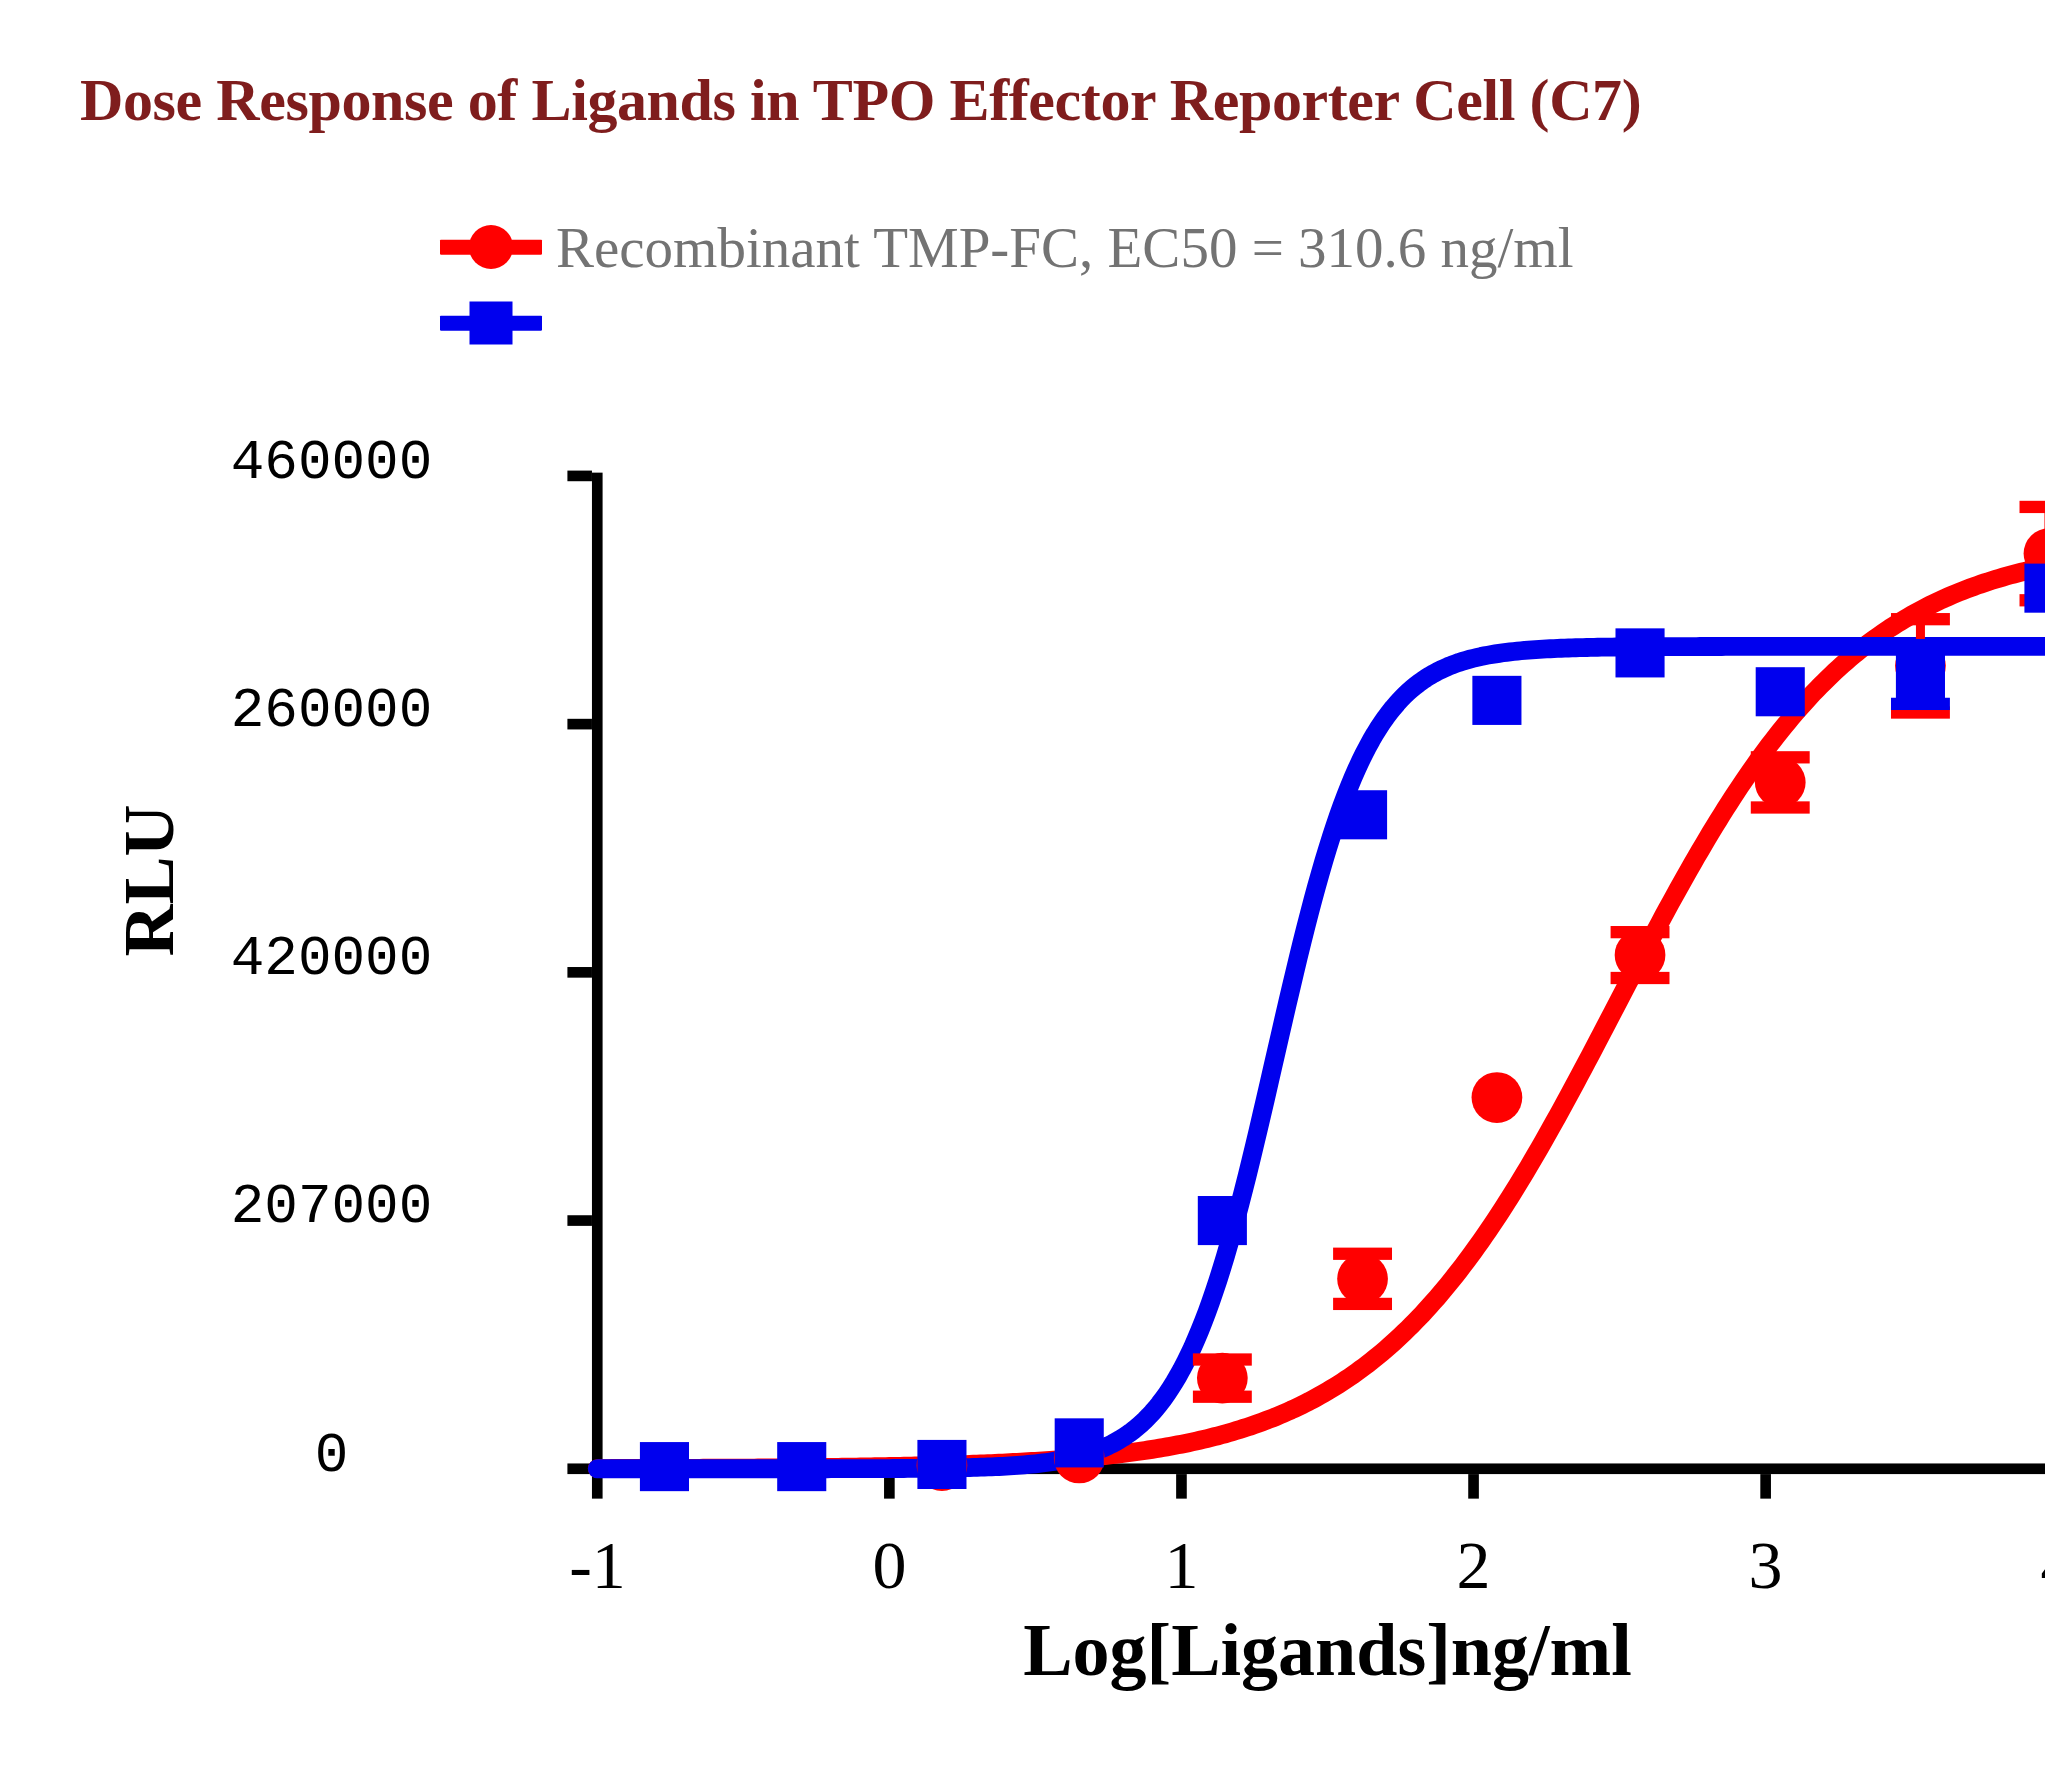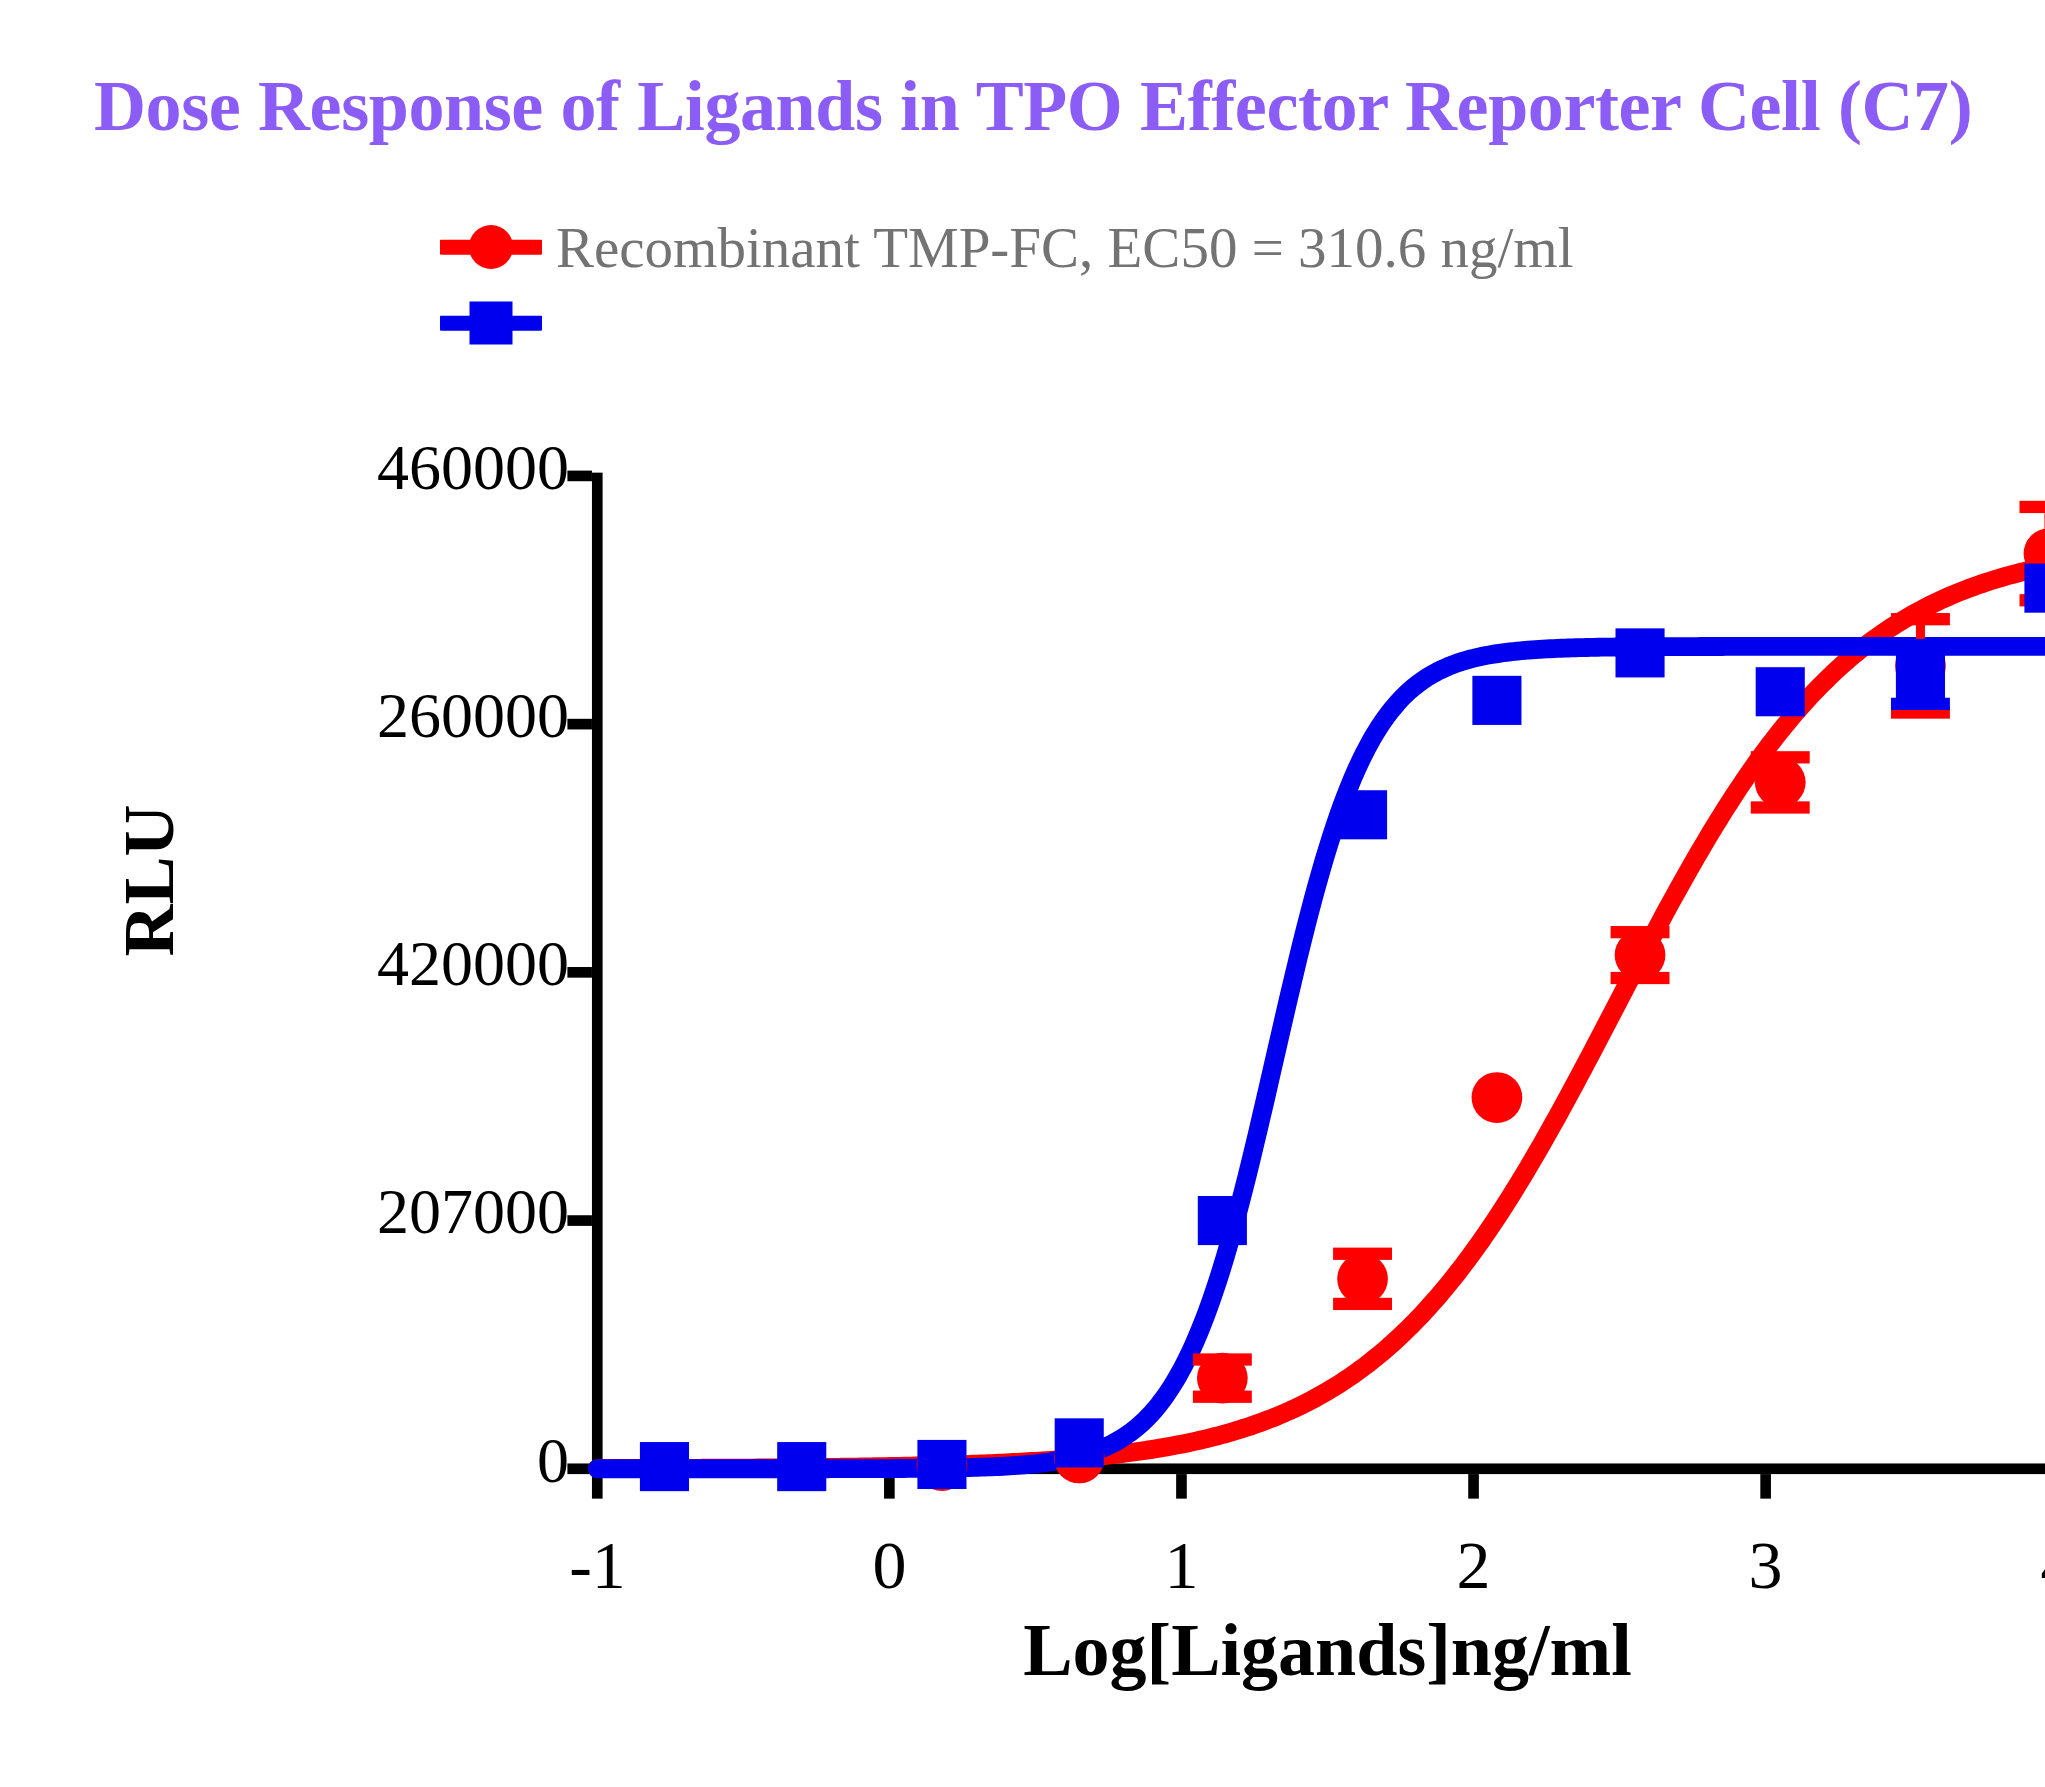--- a/index.html
+++ b/index.html
@@ -1,23 +1,23 @@
 <!DOCTYPE html>
 <html style="font-size:6.5px"><head>
 <meta charset="utf-8">
 <style>
   html,body{margin:0;padding:0;background:#ffffff;}
   body{width:2664px;height:1788px;font-family:"Liberation Serif",serif;color:#000;overflow:hidden;}
   .page{position:relative;width:2664px;height:1788px;background:#fff;}
 
   .chart-title{
-    position:absolute;left:94px;top:70px;
+    position:absolute;left:80px;top:70px;
     font-family:"Liberation Serif",serif;
-    font-weight:bold;font-size:72px;line-height:1.0;
-    letter-spacing:-0.4px;white-space:nowrap;color:#8b5cf6;
+    font-weight:bold;font-size:60px;line-height:1.0;
+    letter-spacing:-0.4px;white-space:nowrap;color:#7f1d1d;
   }
 
   .legend{position:absolute;left:440px;top:209px;}
   .legend-row{display:flex;align-items:center;height:76px;}
   .legend-marker{position:relative;width:102px;height:24.5px;flex:0 0 102px;}
   .legend-line{position:absolute;left:0;top:50%;transform:translateY(-50%);width:102px;height:14.7px;border-radius:0.8px;}
   .legend-dot{position:absolute;left:50%;top:50%;transform:translate(-50%,-50%);width:44px;height:44px;border-radius:50%;}
   .legend-sq{position:absolute;left:50%;top:50%;transform:translate(-50%,-50%);width:43px;height:43px;}
   .legend-label{font-family:"Liberation Serif",serif;font-size:57px;line-height:1;white-space:nowrap;padding-left:14px;color:#737373;}
 
@@ -28,22 +28,22 @@
     position:absolute;left:-35px;top:839px;width:368px;text-align:center;
     font-family:"Liberation Serif",serif;font-weight:bold;font-size:72px;
     transform:rotate(-90deg);transform-origin:center center;color:#000;
   }
   .xlabel{
     position:absolute;left:597px;top:1608px;width:1461px;text-align:center;
     font-family:"Liberation Serif",serif;font-weight:bold;font-size:74px;color:#000;
     white-space:nowrap;
   }
   .ytick-label{
-    position:absolute;text-align:right;width:475px;left:94px;
-    font-family:Liberation Serif, serif;font-size:64px;color:#000;white-space:nowrap;
+    position:absolute;text-align:center;width:475px;left:94px;
+    font-family:Liberation Mono, monospace;font-size:56px;color:#000;white-space:nowrap;
   }
   .xtick-label{
     position:absolute;text-align:center;width:123px;
     font-family:"Liberation Serif",serif;font-size:68px;color:#000;
   }
 </style>
 </head>
 <body>
 
 <div class="page">

